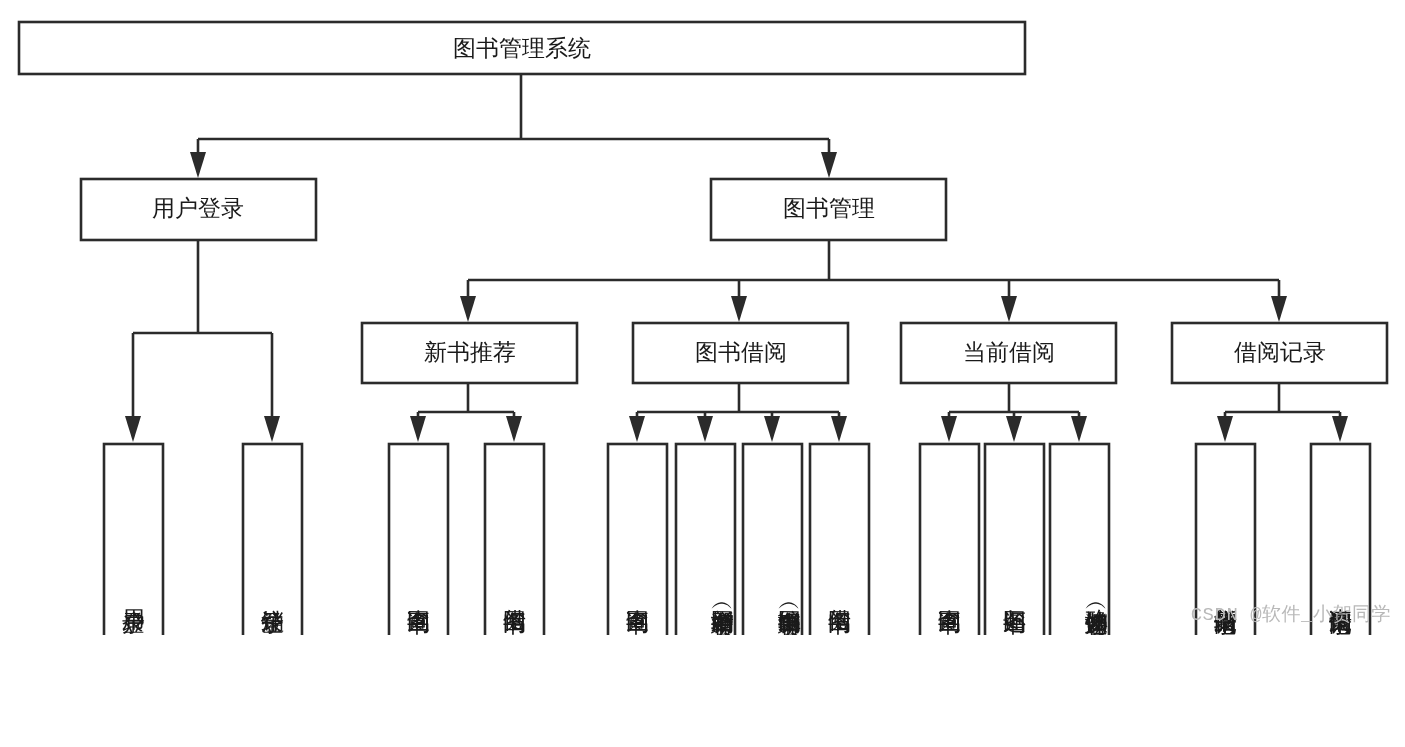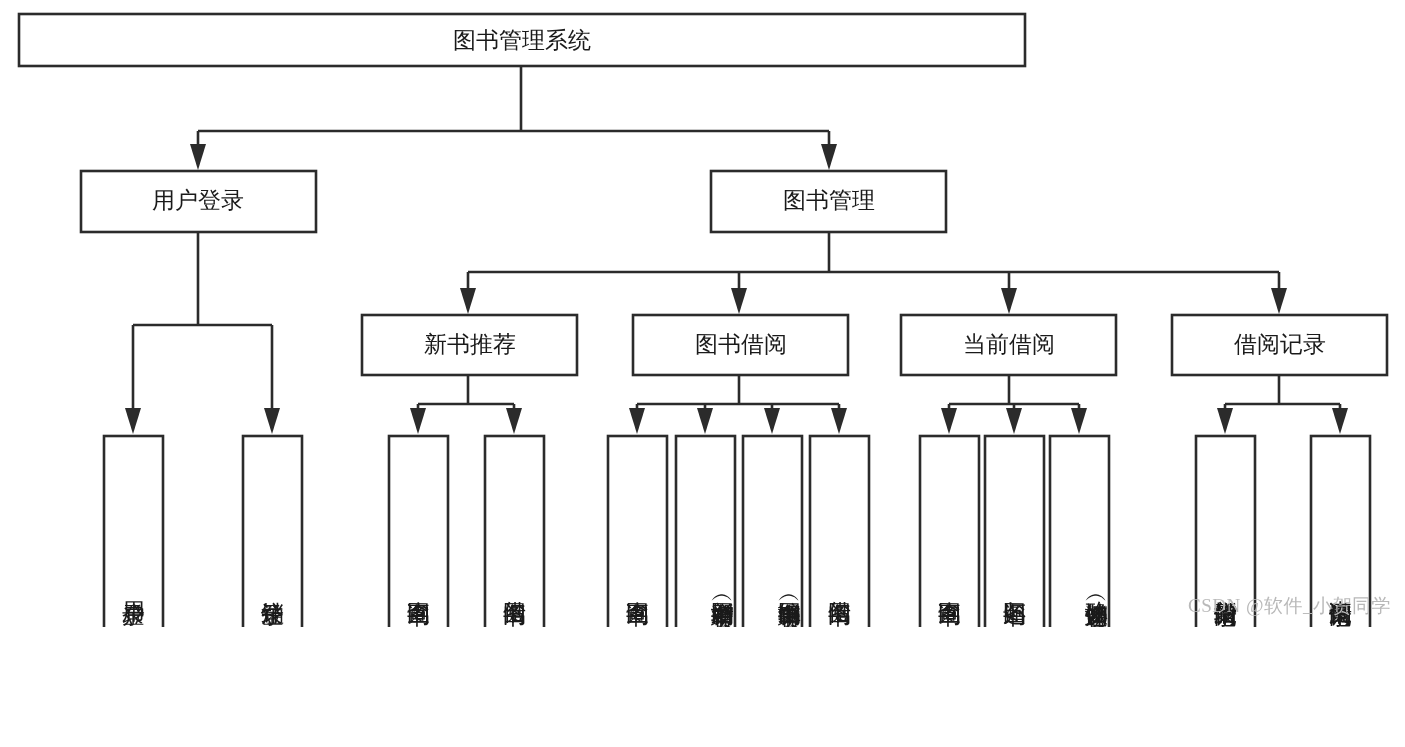--- a/index.html
+++ b/index.html
@@ -9,20 +9,21 @@
   }
   body {
     font-family: "Liberation Sans", "DejaVu Sans", sans-serif;
   }
   #diagram-root {
     position: relative;
     width: 1405px;
     height: 627px;
     background: #ffffff;
     overflow: hidden;
+    margin-top: 8px;
   }
   svg#flow {
     position: absolute;
     top: 0;
     left: 0;
     width: 1405px;
     height: 747px;
   }
   .node-rect {
     fill: #ffffff;
@@ -62,21 +63,21 @@
     pointer-events: none;
     white-space: nowrap;
   }
   .leaf-label.centered {
     align-items: center;
   }
   .watermark {
     position: absolute;
     right: 14px;
     bottom: 8px;
-    font-family: Liberation Serif, serif;
+    font-family: Liberation Mono, monospace;
     font-size: 19px;
     color: #b9b9b9;
     letter-spacing: 0.5px;
     white-space: nowrap;
     text-align: center;
   }
 </style>
 </head>
 <body>
 

